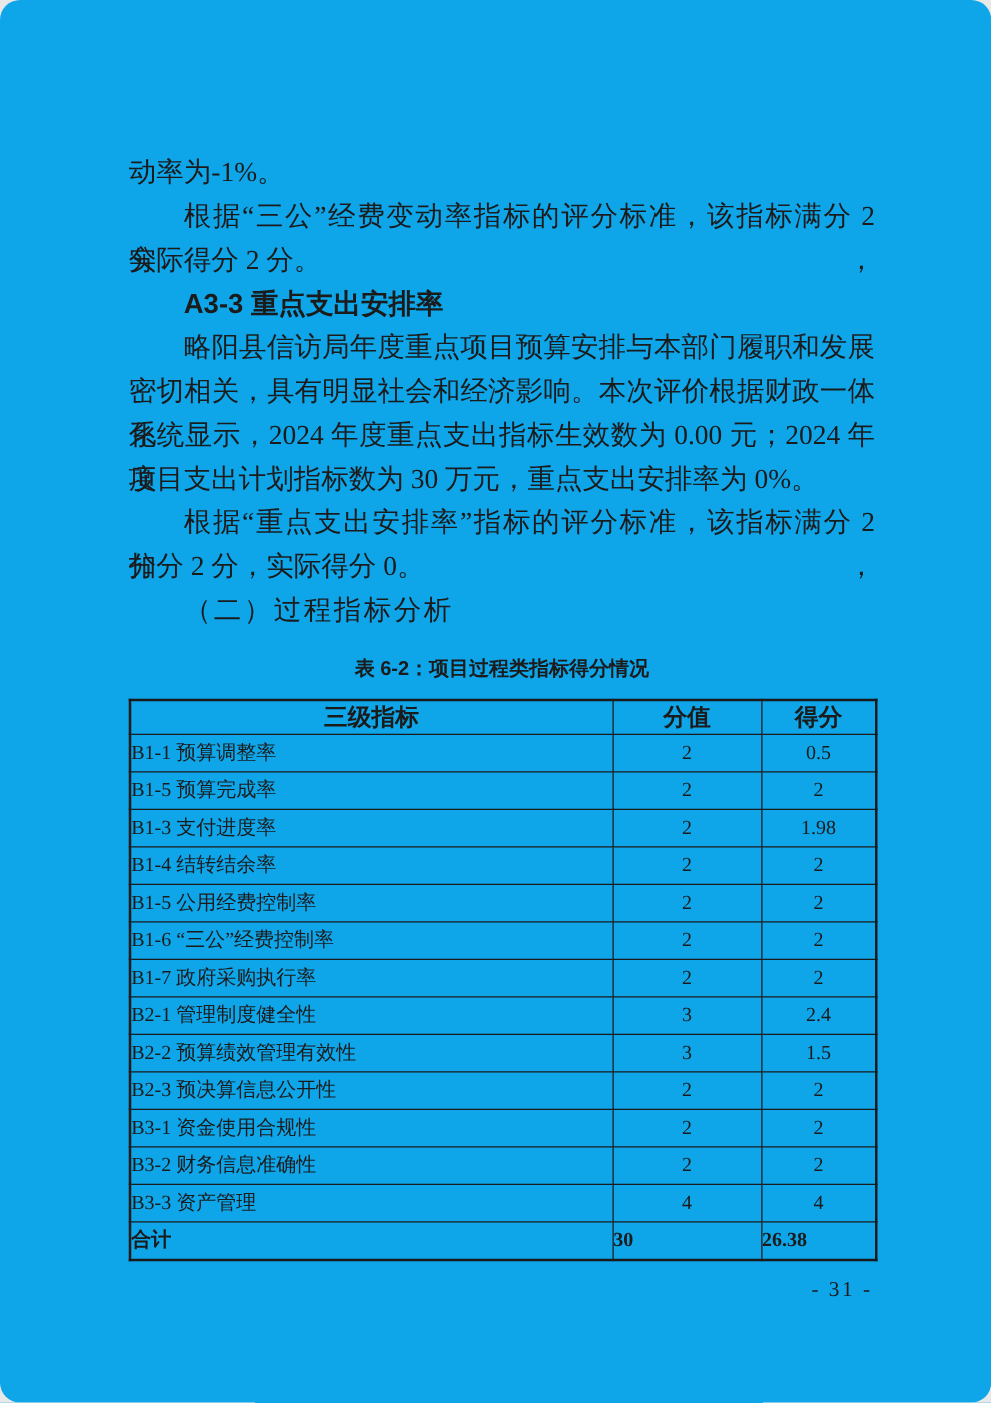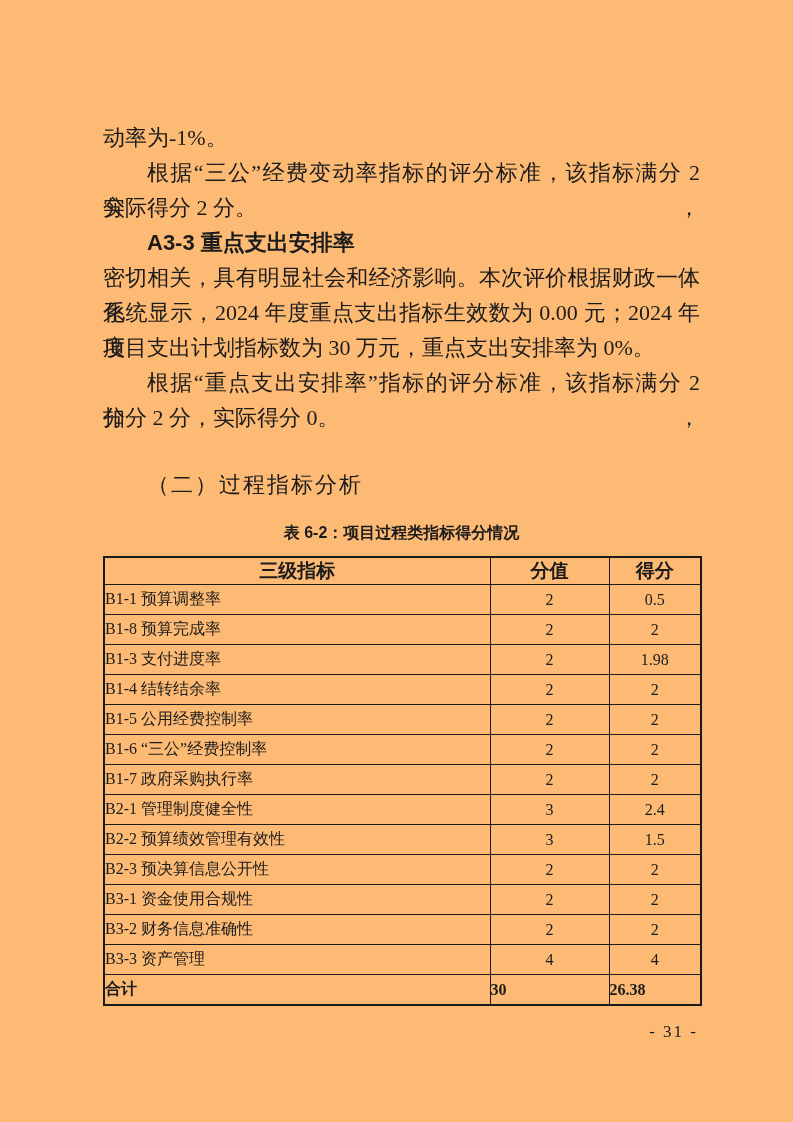--- a/index.html
+++ b/index.html
@@ -1,44 +1,45 @@
 <!DOCTYPE html>
 <html><head>
 <meta charset="utf-8">
 <style>
   html,body{margin:0;padding:0;background:#e8e8e8;}
   .page{
     position:relative;
     width:793px;height:1122px;
     margin:0 auto;
-    background:#fdba74;
+    background:#0ea5e9;
     font-family:"Liberation Serif","DejaVu Serif",serif;
     color:#1b1b1b;
     overflow:hidden;
     box-sizing:border-box;
+    border-radius:16px;
   }
   .content{
     position:absolute;
     left:103px;top:120px;
     width:597px;
   }
   .line{
     font-size:22px;
     line-height:35px;
     height:35px;
     white-space:normal;
     overflow:visible;
   }
   .indent{text-indent:44px;}
   .full{text-align:justify;text-align-last:justify;}
   .heading{
     font-family:"Liberation Sans","DejaVu Sans",sans-serif;
     font-weight:bold;
   }
-  .kai{letter-spacing:2px;margin-top:32px;}
+  .kai{letter-spacing:2px;}
   .table-caption{
     margin-top:16px;
     height:30px;
     line-height:30px;
     text-align:center;
     font-family:"Liberation Sans","DejaVu Sans",sans-serif;
     font-weight:bold;
     font-size:16px;
   }
   table.scores{
@@ -83,20 +84,21 @@
 </head>
 <body>
 
 <div class="page">
   <div class="content">
 
     <div class="line">动率为-1%。</div>
     <div class="line indent full">根据“三公”经费变动率指标的评分标准，该指标满分 2 分，</div>
     <div class="line">实际得分 2 分。</div>
     <div class="line indent heading">A3-3 重点支出安排率</div>
+    <div class="line indent full">略阳县信访局年度重点项目预算安排与本部门履职和发展</div>
     <div class="line full">密切相关，具有明显社会和经济影响。本次评价根据财政一体化</div>
     <div class="line full">系统显示，2024 年度重点支出指标生效数为 0.00 元；2024 年度</div>
     <div class="line">项目支出计划指标数为 30 万元，重点支出安排率为 0%。</div>
     <div class="line indent full">根据“重点支出安排率”指标的评分标准，该指标满分 2 分，</div>
     <div class="line">扣分 2 分，实际得分 0。</div>
     <div class="line indent kai">（二）过程指标分析</div>
 
     <div class="table-caption">表 6-2：项目过程类指标得分情况</div>
 
     <table class="scores">
@@ -112,21 +114,21 @@
           <th>得分</th>
         </tr>
       </thead>
       <tbody>
         <tr>
           <td class="ind">B1-1 预算调整率</td>
           <td class="num">2</td>
           <td class="num">0.5</td>
         </tr>
         <tr>
-          <td class="ind">B1-8 预算完成率</td>
+          <td class="ind">B1-5 预算完成率</td>
           <td class="num">2</td>
           <td class="num">2</td>
         </tr>
         <tr>
           <td class="ind">B1-3 支付进度率</td>
           <td class="num">2</td>
           <td class="num">1.98</td>
         </tr>
         <tr>
           <td class="ind">B1-4 结转结余率</td>

